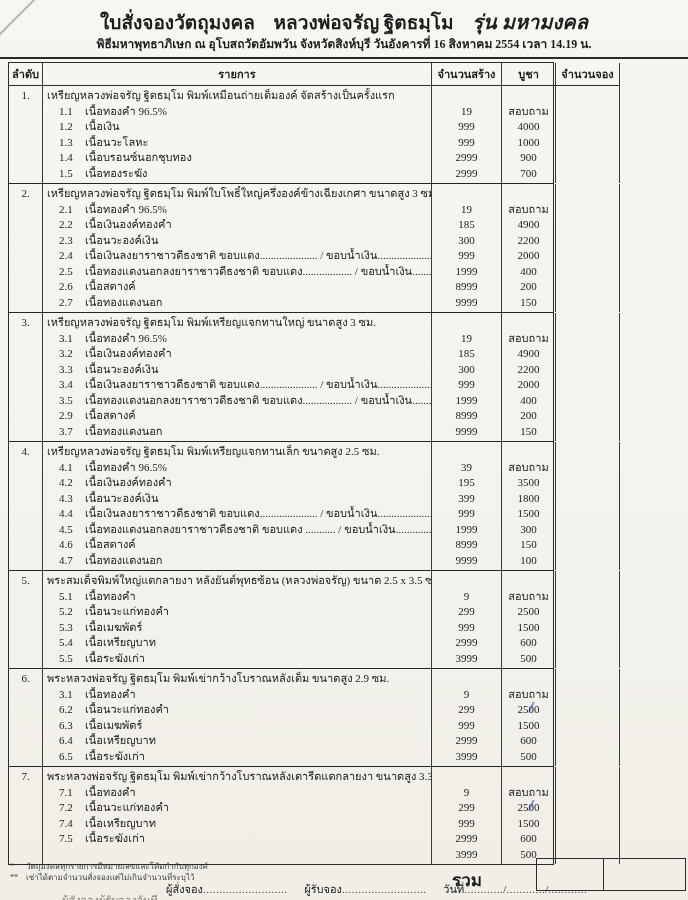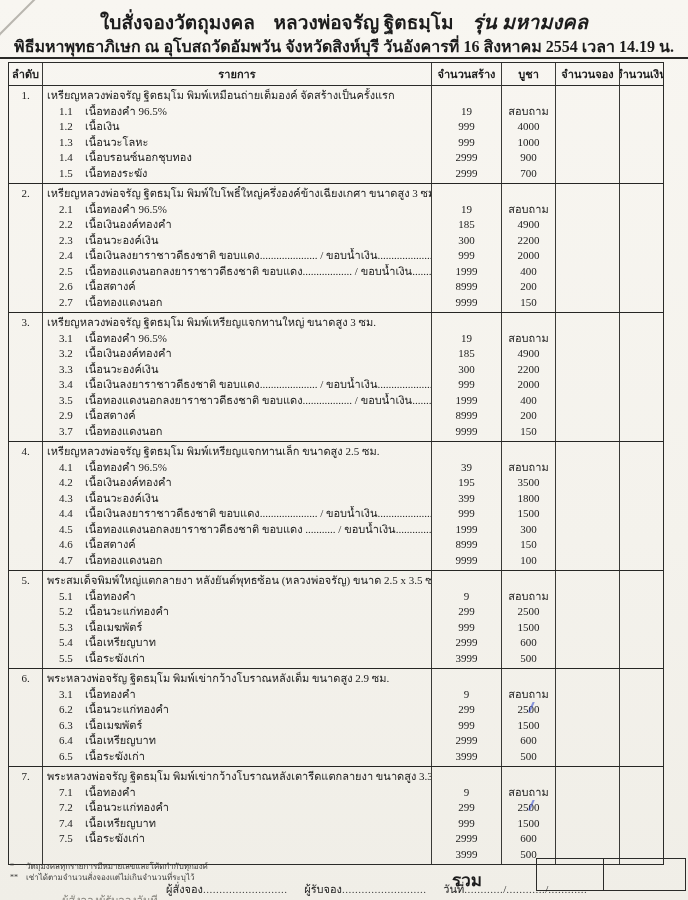--- a/index.html
+++ b/index.html
@@ -15,25 +15,25 @@
     background:#b9b6af;transform:rotate(-45deg);
   }
   .titlebar{
     position:absolute;left:0;top:6px;width:100%;text-align:center;
     font-weight:bold;font-size:19px;white-space:nowrap;
   }
   .titlebar .t-part{margin:0 7px;}
   .titlebar .t-run{font-style:italic;font-size:20px;}
   .subtitle{
     position:absolute;left:0;top:34px;width:100%;text-align:center;
-    font-weight:bold;font-size:16px;white-space:nowrap;
+    font-weight:bold;font-size:12px;white-space:nowrap;
   }
   .toprule{position:absolute;left:0;top:57px;width:688px;height:2.2px;background:#2a2a28;}
   .ordertable{
-    position:absolute;left:8px;top:62px;width:656px;
+    position:absolute;left:8px;top:62px;width:546px;
     border-left:1.3px solid #2b2b29;border-right:1.3px solid #2b2b29;
     border-bottom:1.8px solid #2b2b29;border-top:1.3px solid #2b2b29;
     box-sizing:border-box;background:transparent;
   }
   .row{display:grid;grid-template-columns:34px 389px 70px 54px 64px 1fr;}
   .c{border-right:1px solid #3a3a37;box-sizing:border-box;min-width:0;}
   .c:last-child{border-right:none;}
   .hrow .c{
     border-bottom:1.3px solid #2b2b29;height:23px;
     display:flex;align-items:center;justify-content:center;

